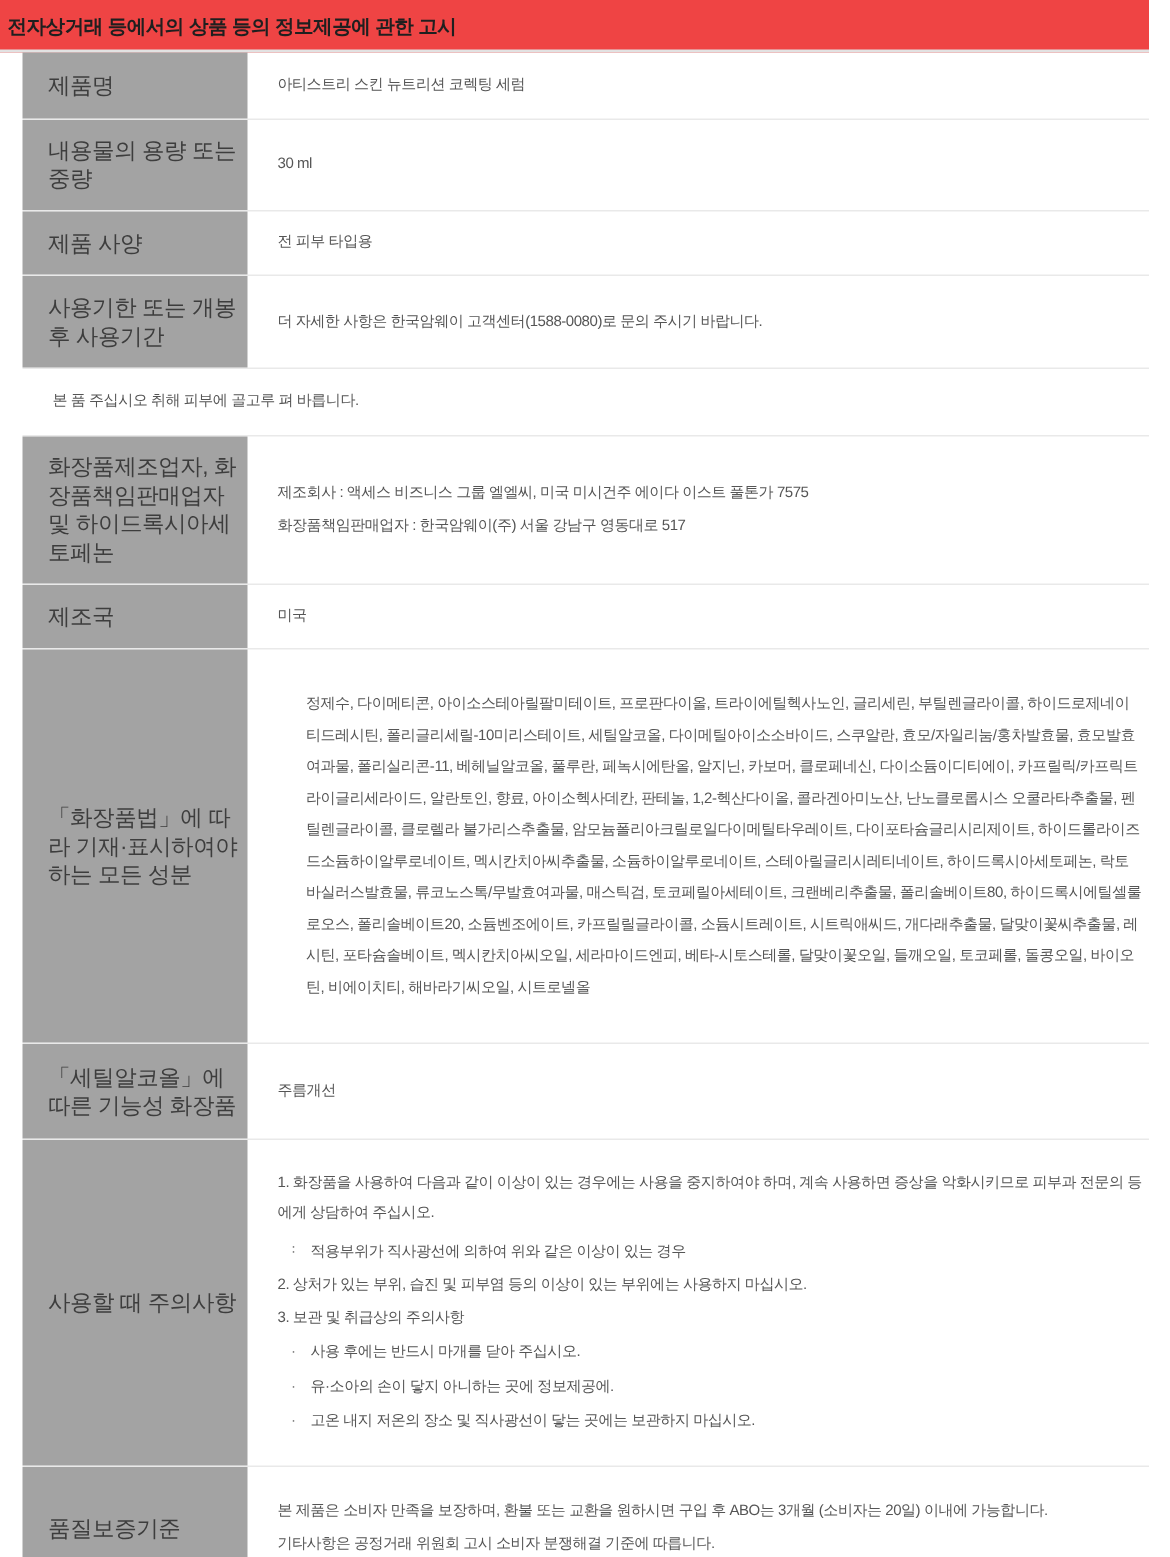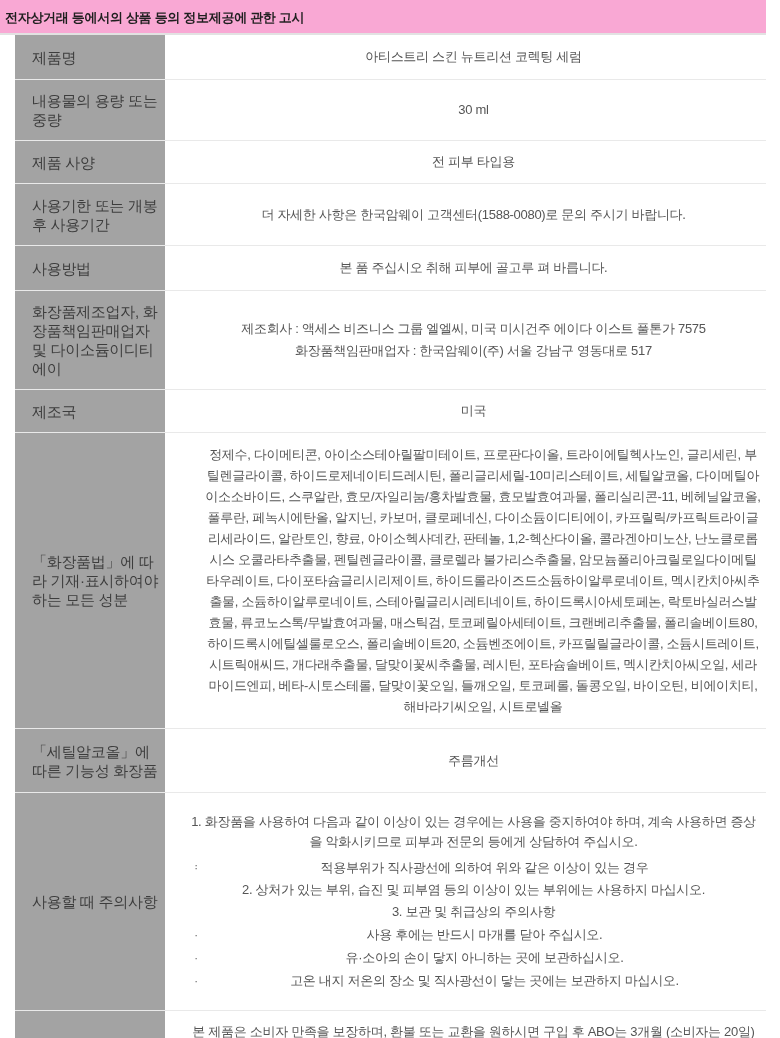--- a/index.html
+++ b/index.html
@@ -8,21 +8,21 @@
     width: 780px;
     font-family: "Liberation Sans", "DejaVu Sans", sans-serif;
     letter-spacing: -0.3px;
     color: #555555;
   }
   .page { width: 780px; background: #ffffff; }
 
   
   .title-band {
     width: 766px;
-    background: #f9a8d4;
+    background: #ef4444;
     border-bottom: 2px solid #e2e2e2;
     padding: 9px 0 7px 5px;
   }
   .title-band h1 {
     font-size: 13px;
     font-weight: bold;
     color: #1f1f1f;
     line-height: 17px;
   }
 
@@ -46,24 +46,23 @@
     font-size: 15px;
     line-height: 19px;
     color: #3d3d3d;
   }
   .value-cell {
     flex: 1;
     padding: 11px 4px 11px 20px;
     display: flex;
     flex-direction: column;
     justify-content: center;
-    font-size: 13px;
+    font-size: 10px;
     line-height: 20px;
     color: #555555;
-    text-align: center;
   }
   .vline { }
   .vline + .vline { margin-top: 2px; }
   .vline.bullet {
     padding-left: 22px;
     position: relative;
     margin-top: 3px;
   }
   .vline.bullet .dot {
     position: absolute;
@@ -112,27 +111,26 @@
           <div class="vline"><span>전 피부 타입용</span></div>
         </div>
       </div>
       <div class="row">
         <div class="label-cell">사용기한 또는 개봉 후 사용기간</div>
         <div class="value-cell">
           <div class="vline"><span>더 자세한 사항은 한국암웨이 고객센터(1588-0080)로 문의 주시기 바랍니다.</span></div>
         </div>
       </div>
       <div class="row">
-        <div class="label-cell">사용방법</div>
         <div class="value-cell">
           <div class="vline"><span>본 품 주십시오 취해 피부에 골고루 펴 바릅니다.</span></div>
         </div>
       </div>
       <div class="row">
-        <div class="label-cell">화장품제조업자, 화장품책임판매업자 및 다이소듐이디티에이</div>
+        <div class="label-cell">화장품제조업자, 화장품책임판매업자 및 하이드록시아세토페논</div>
         <div class="value-cell">
           <div class="vline"><span>제조회사 : 액세스 비즈니스 그룹 엘엘씨, 미국 미시건주 에이다 이스트 풀톤가 7575</span></div>
           <div class="vline"><span>화장품책임판매업자 : 한국암웨이(주) 서울 강남구 영동대로 517</span></div>
         </div>
       </div>
       <div class="row">
         <div class="label-cell">제조국</div>
         <div class="value-cell">
           <div class="vline"><span>미국</span></div>
         </div>
@@ -151,21 +149,21 @@
       </div>
       <div class="row">
         <div class="label-cell">사용할 때 주의사항</div>
         <div class="value-cell">
           <div class="vline"><span>1. 화장품을 사용하여 다음과 같이 이상이 있는 경우에는 사용을 중지하여야 하며, 계속 사용하면 증상을 악화시키므로 피부과 전문의 등에게 상담하여 주십시오.</span></div>
           <div class="vline bullet"><span class="dot">·</span></div>
           <div class="vline bullet"><span class="dot">·</span><span>적용부위가 직사광선에 의하여 위와 같은 이상이 있는 경우</span></div>
           <div class="vline"><span>2. 상처가 있는 부위, 습진 및 피부염 등의 이상이 있는 부위에는 사용하지 마십시오.</span></div>
           <div class="vline"><span>3. 보관 및 취급상의 주의사항</span></div>
           <div class="vline bullet"><span class="dot">·</span><span>사용 후에는 반드시 마개를 닫아 주십시오.</span></div>
-          <div class="vline bullet"><span class="dot">·</span><span>유·소아의 손이 닿지 아니하는 곳에 보관하십시오.</span></div>
+          <div class="vline bullet"><span class="dot">·</span><span>유·소아의 손이 닿지 아니하는 곳에 정보제공에.</span></div>
           <div class="vline bullet"><span class="dot">·</span><span>고온 내지 저온의 장소 및 직사광선이 닿는 곳에는 보관하지 마십시오.</span></div>
         </div>
       </div>
       <div class="row">
         <div class="label-cell">품질보증기준</div>
         <div class="value-cell">
           <div class="vline"><span>본 제품은 소비자 만족을 보장하며, 환불 또는 교환을 원하시면 구입 후 ABO는 3개월 (소비자는 20일) 이내에 가능합니다.</span></div>
           <div class="vline"><span>기타사항은 공정거래 위원회 고시 소비자 분쟁해결 기준에 따릅니다.</span></div>
         </div>
       </div>

